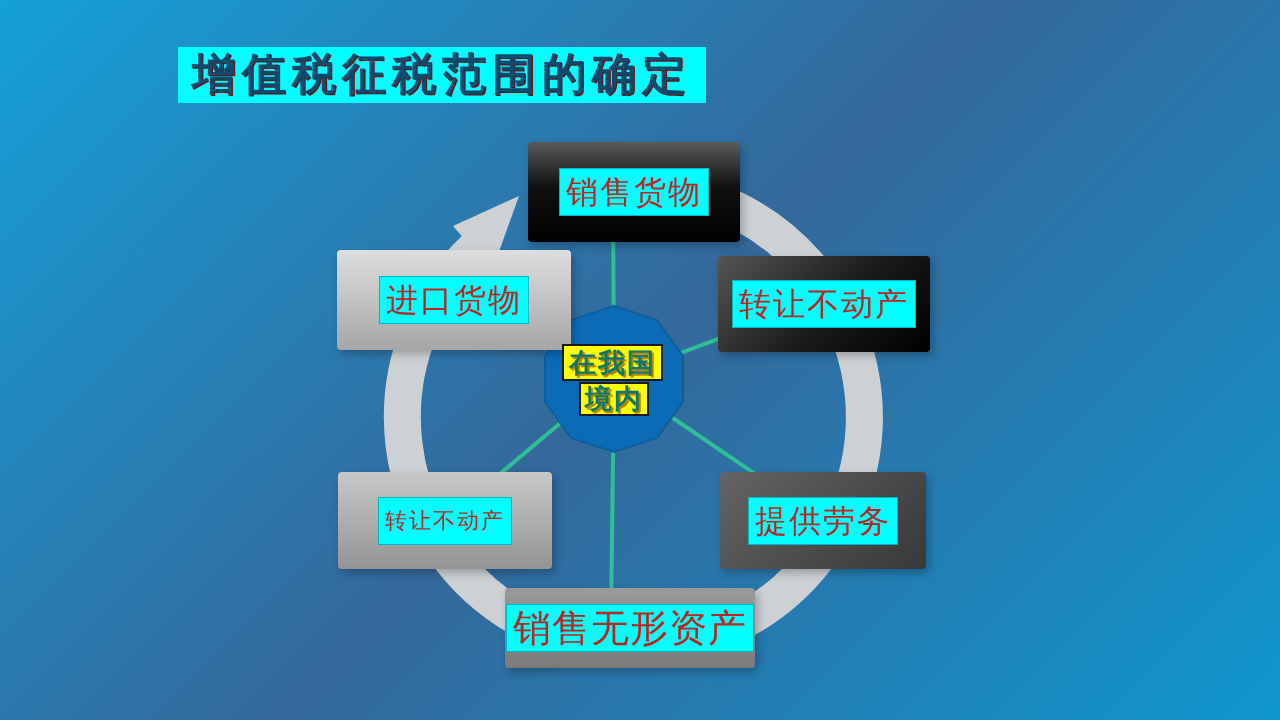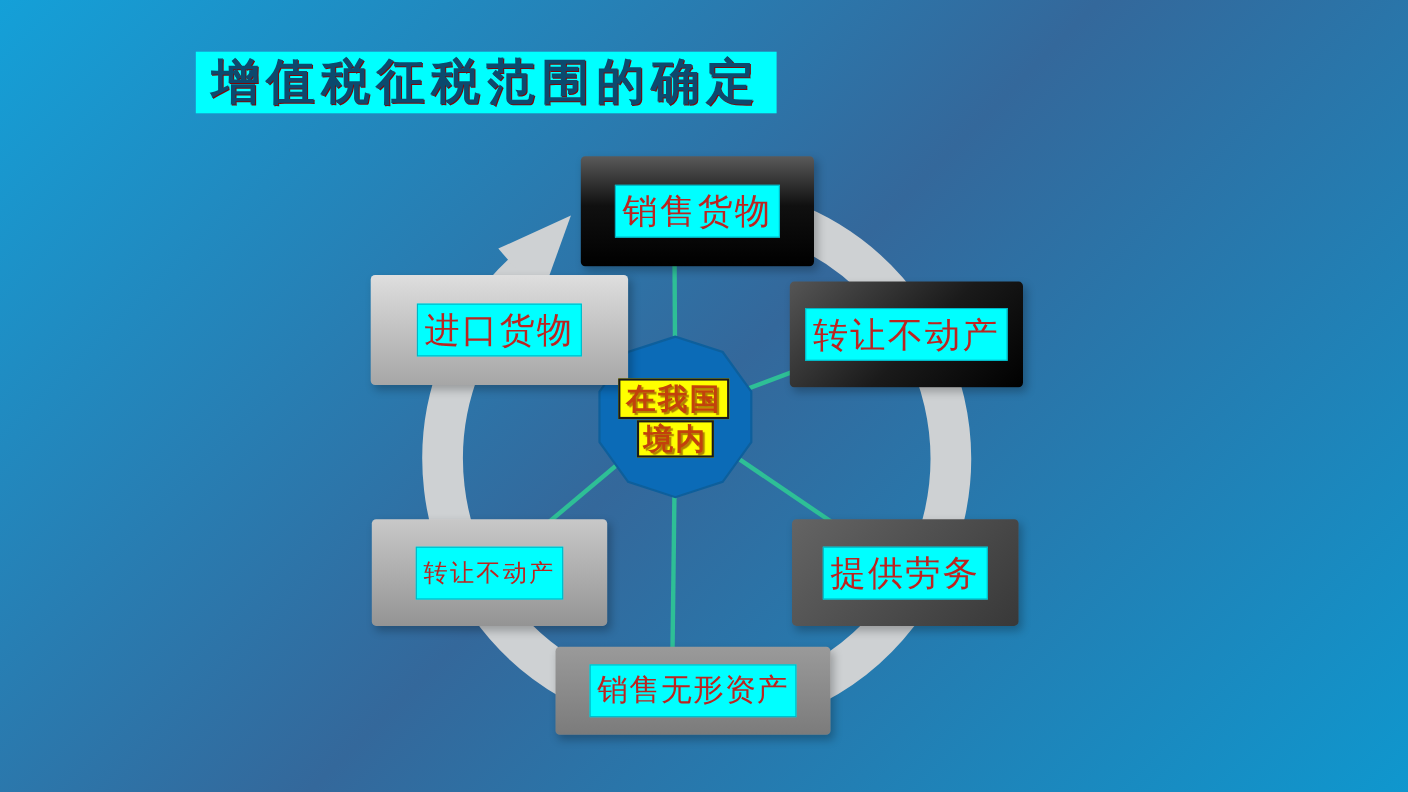--- a/index.html
+++ b/index.html
@@ -38,31 +38,31 @@
     white-space:nowrap;
   }
   .node-sell-goods{left:528px;top:142px;width:212px;height:100px;
     background:linear-gradient(180deg,#5a5a5a 0%,#101010 45%,#000 100%);}
   .node-provide-labor{left:718px;top:256px;width:212px;height:96px;
     background:linear-gradient(135deg,#555 0%,#1a1a1a 55%,#000 100%);}
   .node-sell-services{left:720px;top:472px;width:206px;height:97px;
     background:linear-gradient(135deg,#646464 0%,#383838 100%);}
   .node-sell-intangible{left:505px;top:588px;width:250px;height:80px;
     background:linear-gradient(180deg,#9a9a9a 0%,#7b7b7b 100%);}
-  .node-sell-intangible .label{font-size:28px;letter-spacing:1px;}
+  .node-sell-intangible .label{font-size:38px;letter-spacing:1px;}
   .node-transfer-realestate{left:338px;top:472px;width:214px;height:97px;
     background:linear-gradient(180deg,#c8c8c8 0%,#949494 100%);}
   .node-transfer-realestate .label{font-size:22px;}
   .node-import-goods{left:337px;top:250px;width:234px;height:100px;
     background:linear-gradient(180deg,#dedede 0%,#a6a6a6 100%);}
   .center-line{
     position:absolute;z-index:3;
     background:#ffff00;
     border:2px solid #1a1a1a;
-    color:#c2410c;font-weight:bold;font-size:27px;
+    color:#0f766e;font-weight:bold;font-size:27px;
     display:flex;align-items:center;justify-content:center;
     text-shadow:2px 2px 1px rgba(100,0,0,0.5);
     letter-spacing:2px;
     box-sizing:border-box;
   }
   .center-line1{left:562px;top:344px;width:101px;height:37px;}
   .center-line2{left:579px;top:382px;width:70px;height:34px;}
 </style>
 </head>
 <body>

